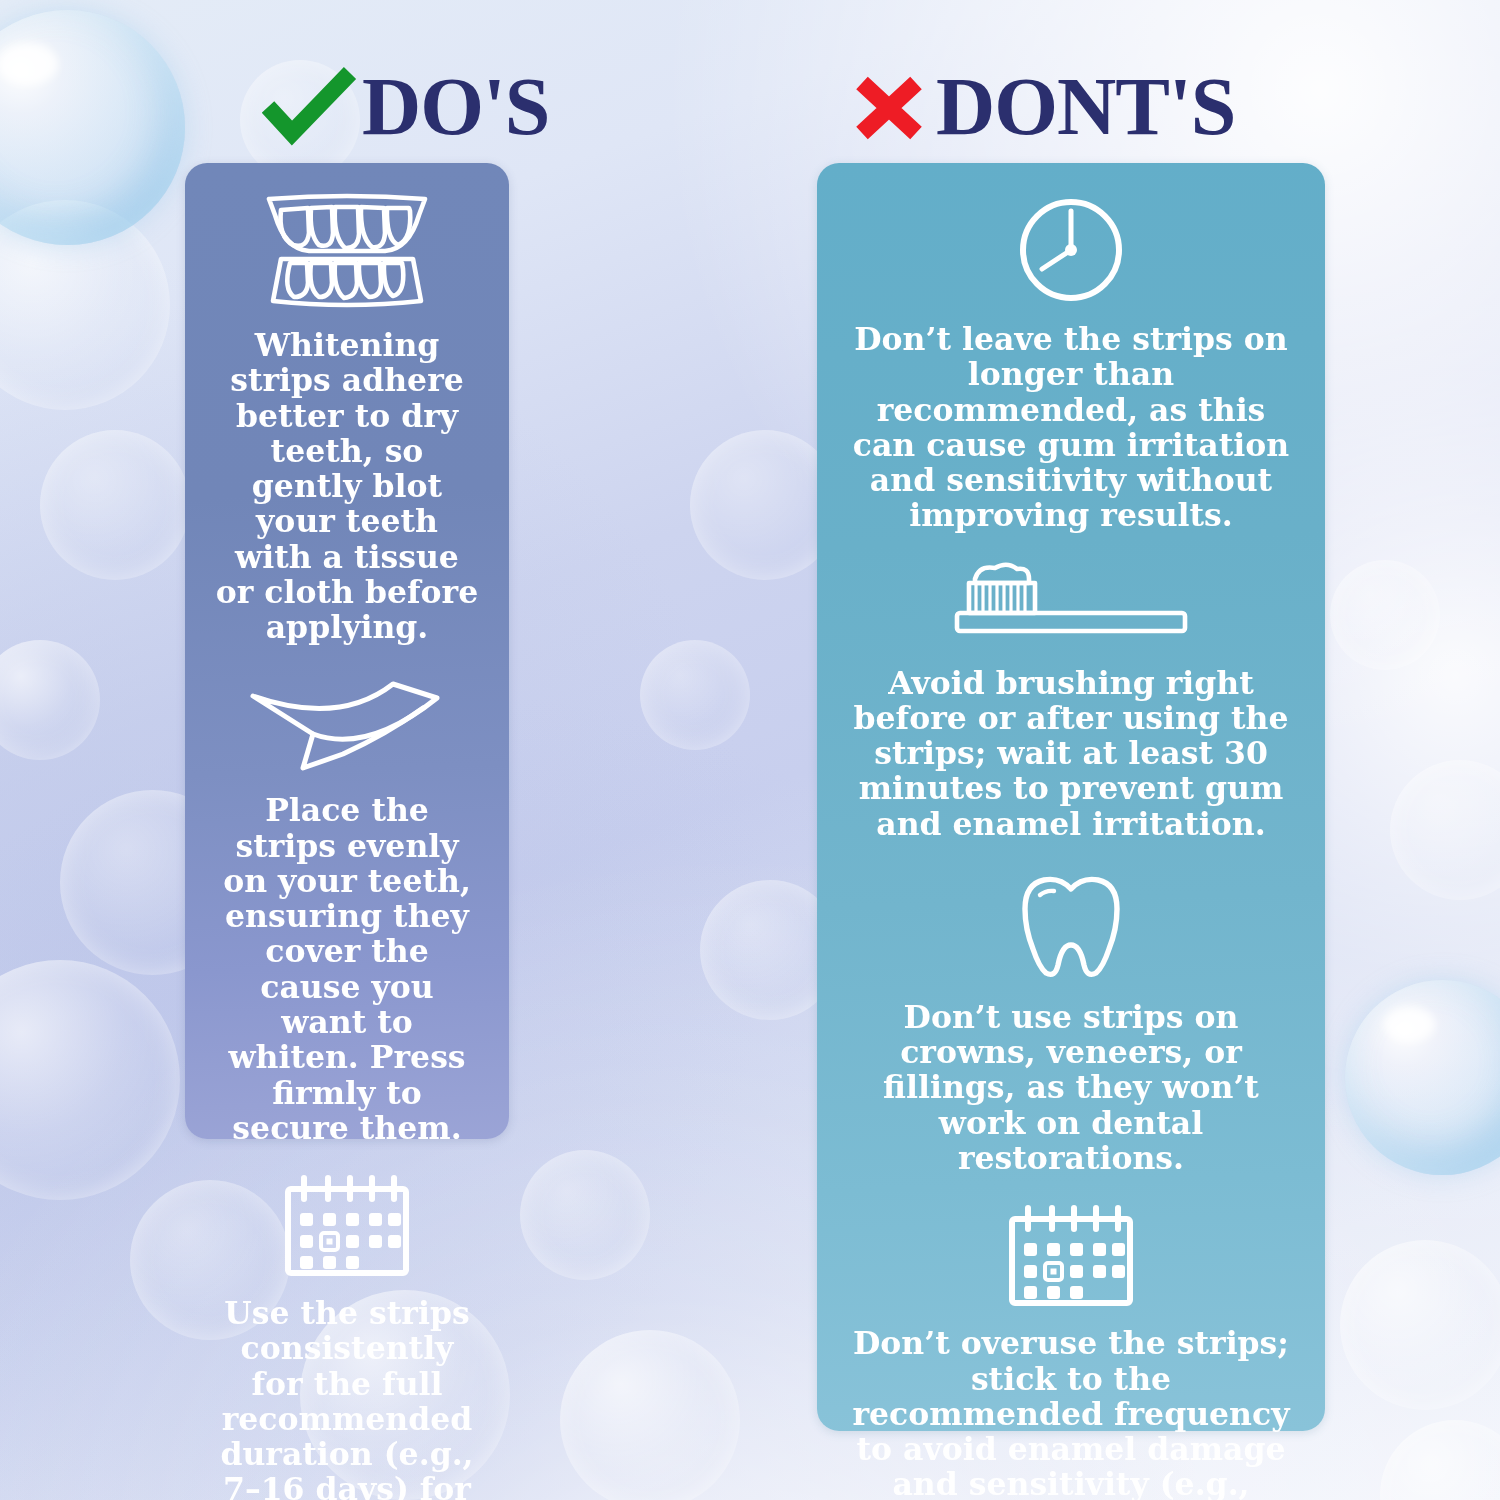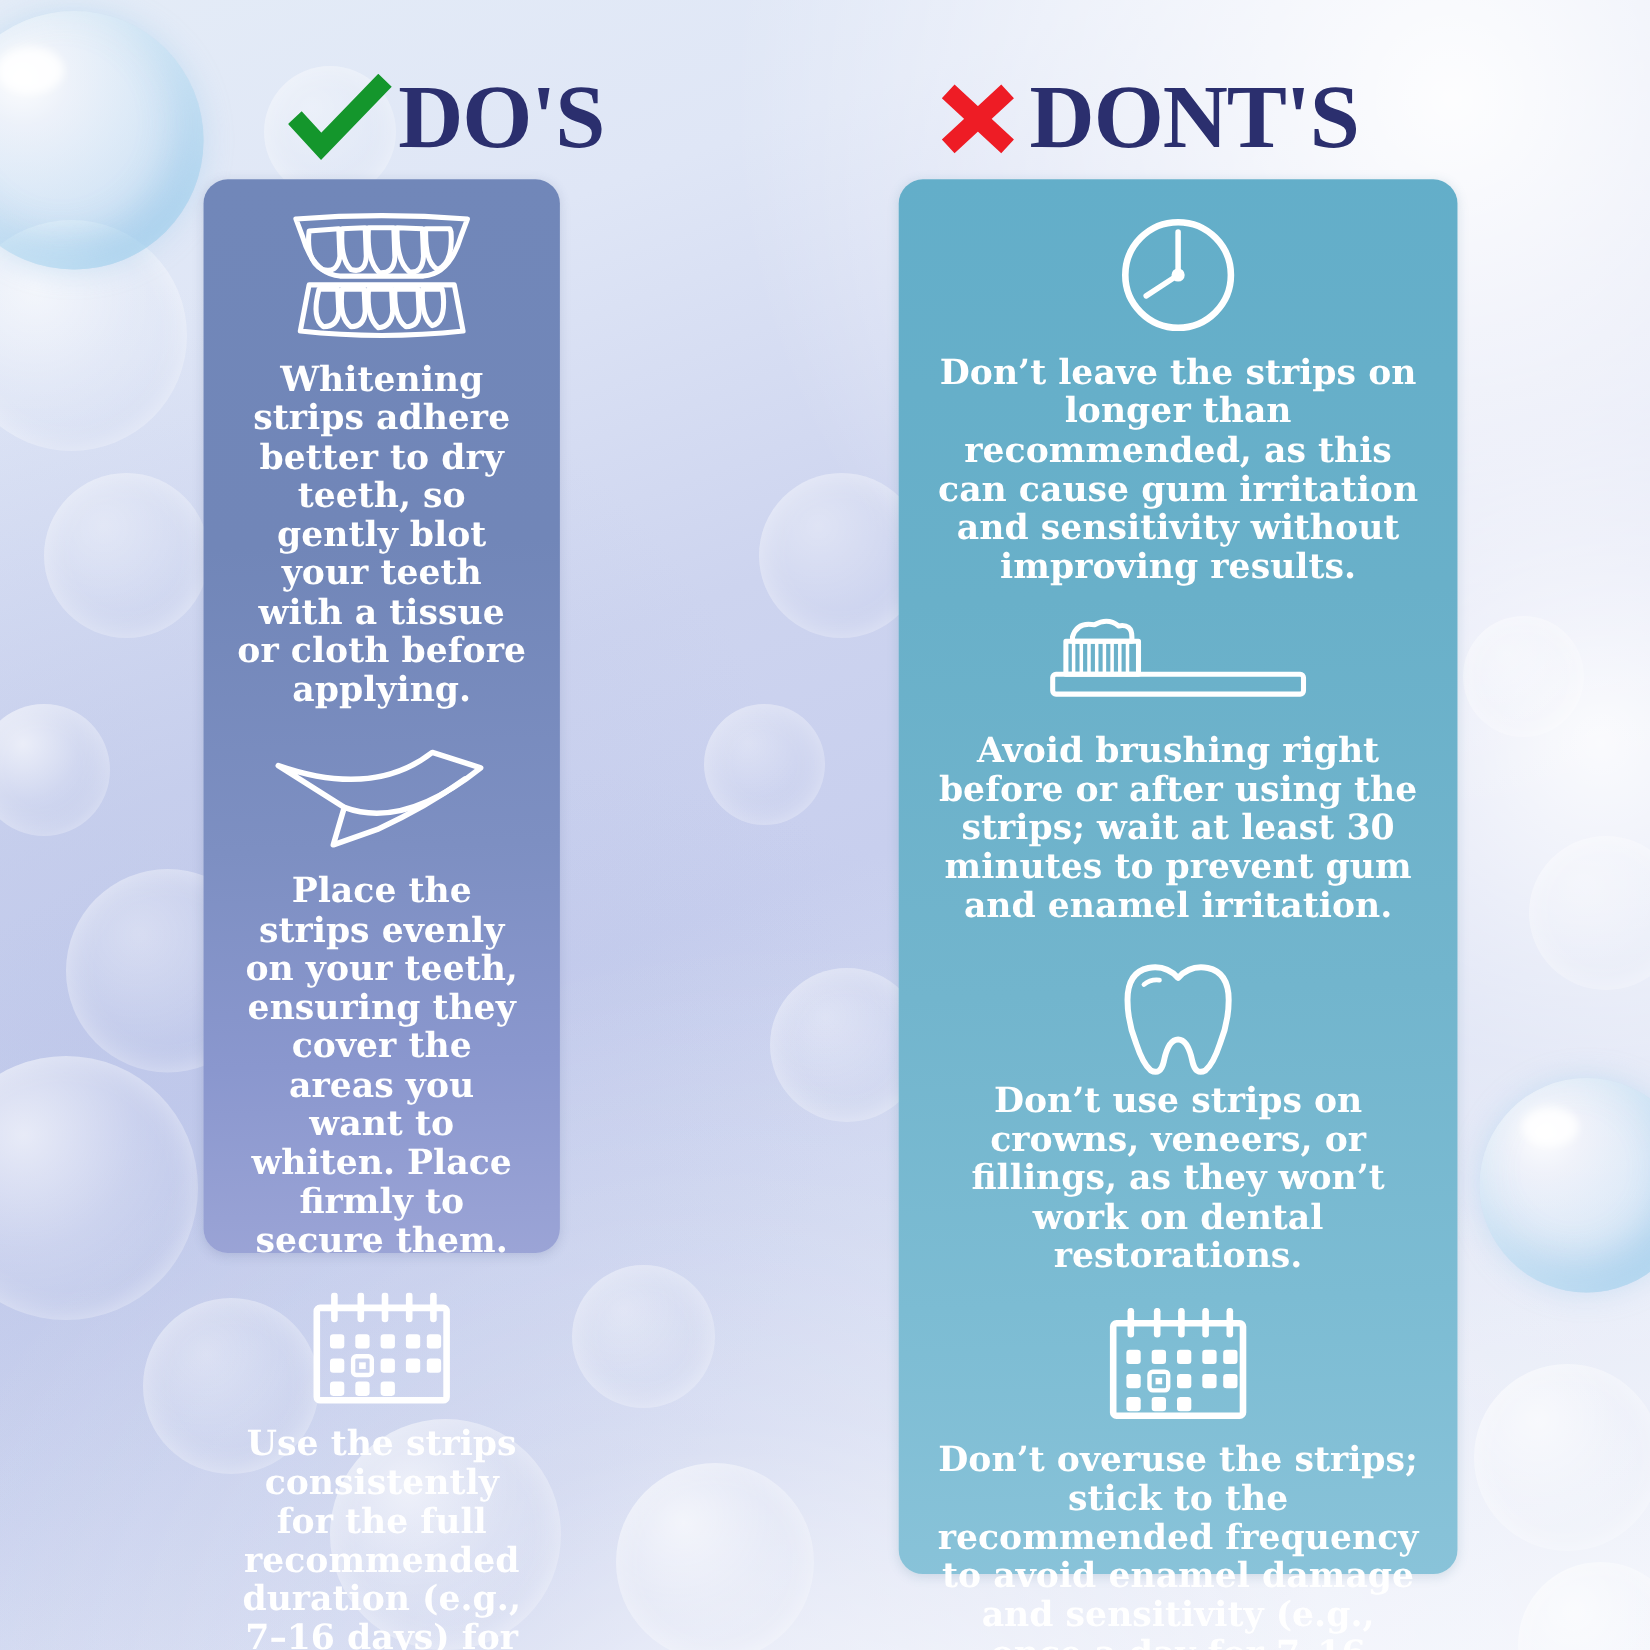--- a/index.html
+++ b/index.html
@@ -218,21 +218,21 @@
 
     <div class="block" style="margin-top:28px;">
       <div class="icon-wrap">
         <svg width="200" height="104" viewBox="0 0 200 104" aria-hidden="true">
           <g fill="none" stroke="#ffffff" stroke-width="5" stroke-linejoin="round" stroke-linecap="round">
             <path d="M6 24 Q92 54 146 12 L190 26 Q120 82 66 62 Z"></path>
             <path d="M66 62 L56 96 L96 82 Q140 62 176 36"></path>
           </g>
         </svg>
       </div>
-      <div class="tip" style="margin-top:16px;">Place the strips evenly on your teeth, ensuring they cover the areas you want to whiten. Place firmly to secure them.</div>
+      <div class="tip" style="margin-top:16px;">Place the strips evenly on your teeth, ensuring they cover the cause you want to whiten. Press firmly to secure them.</div>
     </div>
 
     <div class="block" style="margin-top:30px;">
       <div class="icon-wrap">
         <svg width="134" height="104" viewBox="0 0 134 104" aria-hidden="true">
           <g fill="none" stroke="#ffffff" stroke-width="6">
             <rect x="8" y="14" width="118" height="84" rx="3"></rect>
           </g>
           <g stroke="#ffffff" stroke-width="6" stroke-linecap="round">
             <line x1="24" y1="3" x2="24" y2="24"></line>
@@ -310,21 +310,21 @@
       <div class="tip" style="margin-top:24px;">Avoid brushing right before or after using the strips; wait at least 30 minutes to prevent gum and enamel irritation.</div>
     </div>
 
     <div class="block" style="margin-top:30px;">
       <div class="icon-wrap">
         <svg width="110" height="112" viewBox="0 0 110 112" aria-hidden="true">
           <path d="M55 18 Q44 6 28 9 Q9 13 9 38 Q9 58 17 78 Q23 96 30 102 Q39 107 42 94 Q46 74 55 74 Q64 74 68 94 Q71 107 80 102 Q87 96 93 78 Q101 58 101 38 Q101 13 82 9 Q66 6 55 18 Z" fill="none" stroke="#ffffff" stroke-width="5.4" stroke-linejoin="round"></path>
           <path d="M24 24 Q30 19 38 20" fill="none" stroke="#ffffff" stroke-width="4.4" stroke-linecap="round"></path>
         </svg>
       </div>
-      <div class="tip" style="">Don’t use strips on crowns, veneers, or fillings, as they won’t work on dental restorations.</div>
+      <div class="tip" style="margin-top:16px;">Don’t use strips on crowns, veneers, or fillings, as they won’t work on dental restorations.</div>
     </div>
 
     <div class="block" style="margin-top:30px;">
       <div class="icon-wrap">
         <svg width="134" height="104" viewBox="0 0 134 104" aria-hidden="true">
           <g fill="none" stroke="#ffffff" stroke-width="6">
             <rect x="8" y="14" width="118" height="84" rx="3"></rect>
           </g>
           <g stroke="#ffffff" stroke-width="6" stroke-linecap="round">
             <line x1="24" y1="3" x2="24" y2="24"></line>

